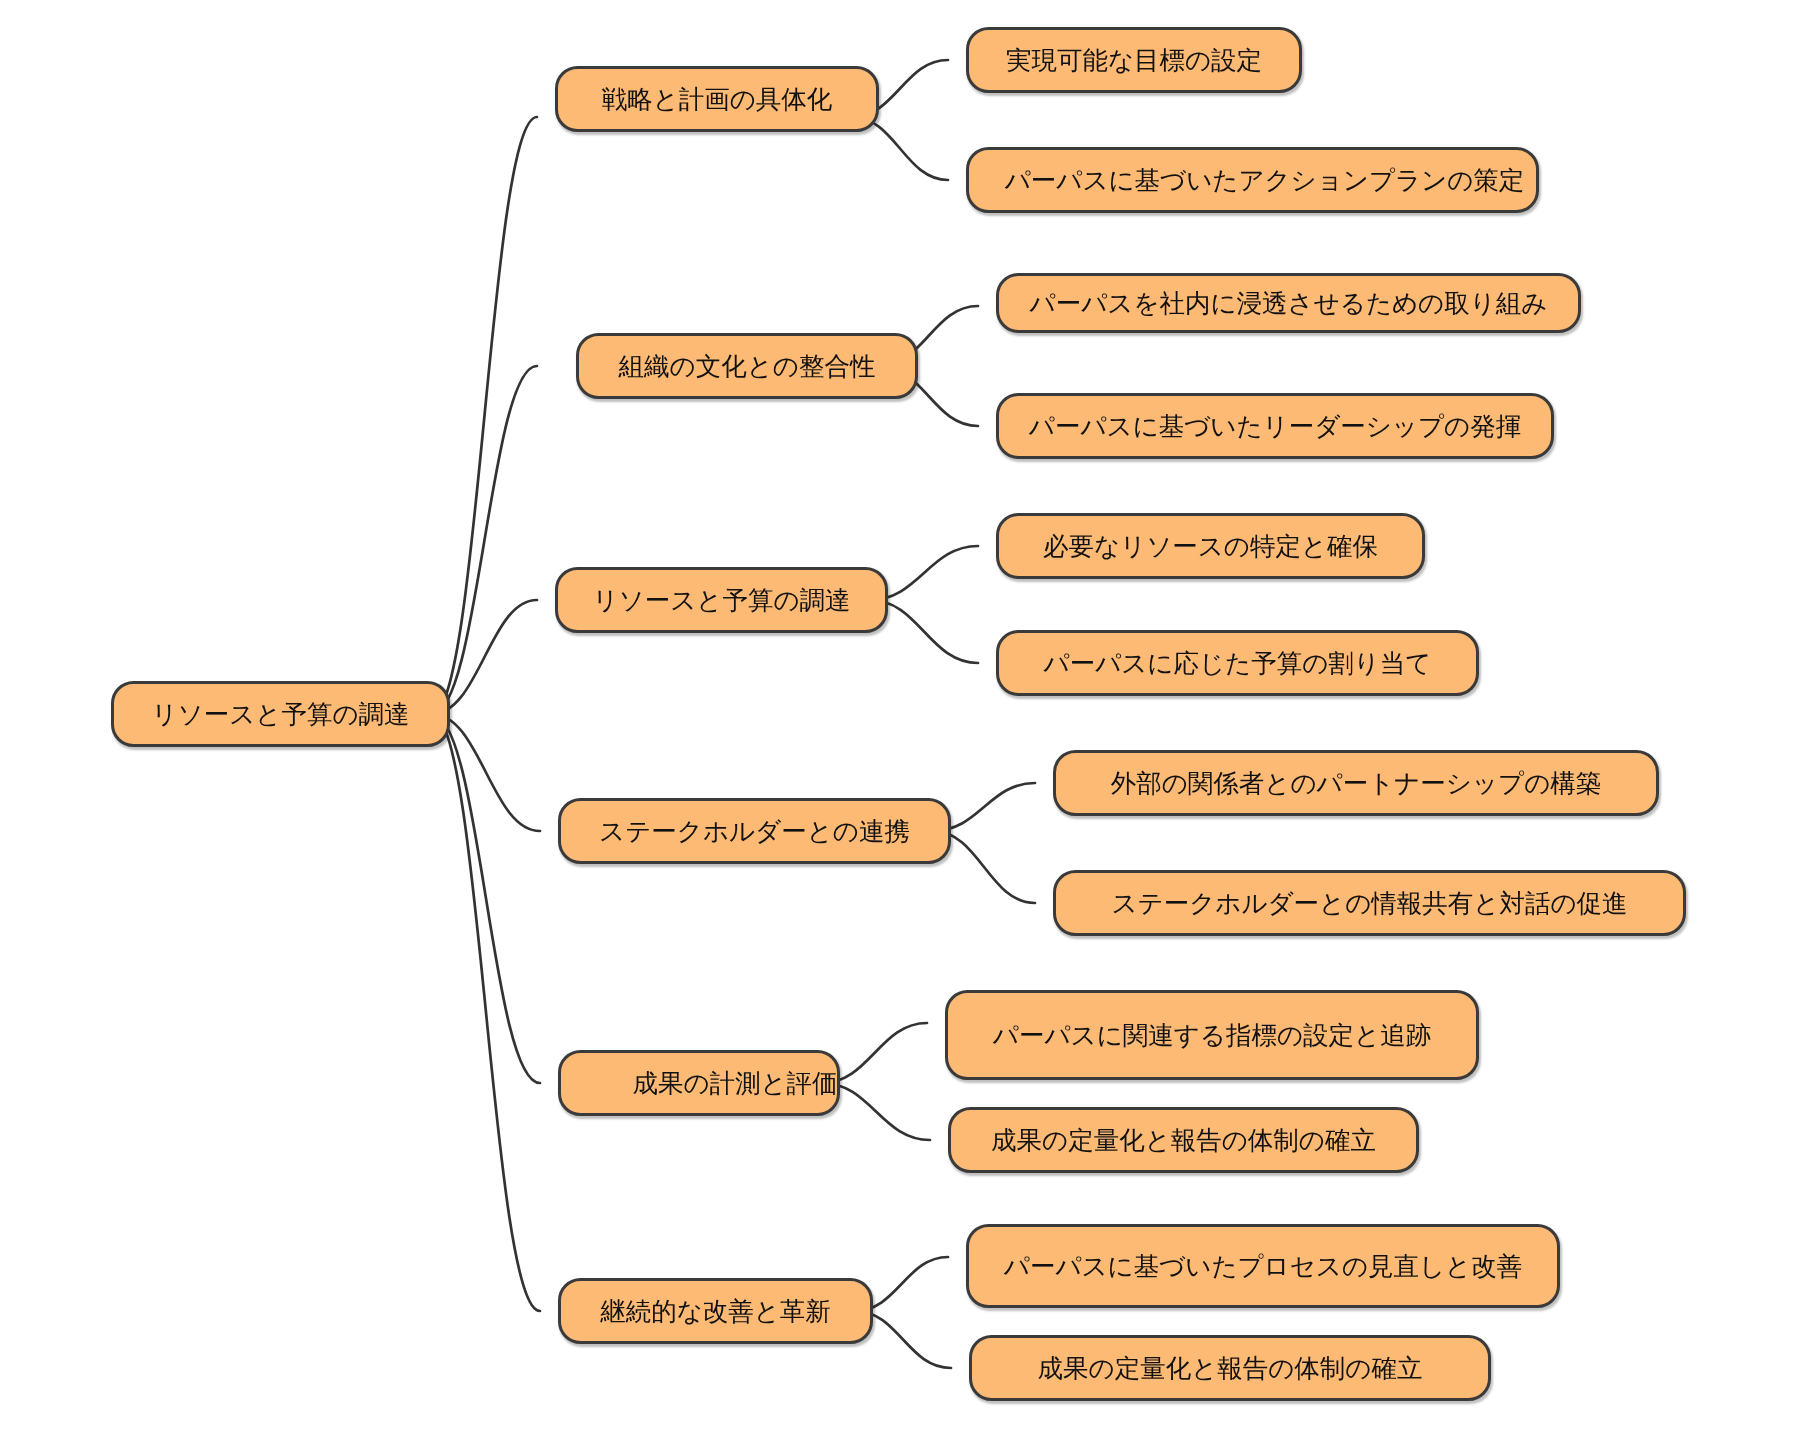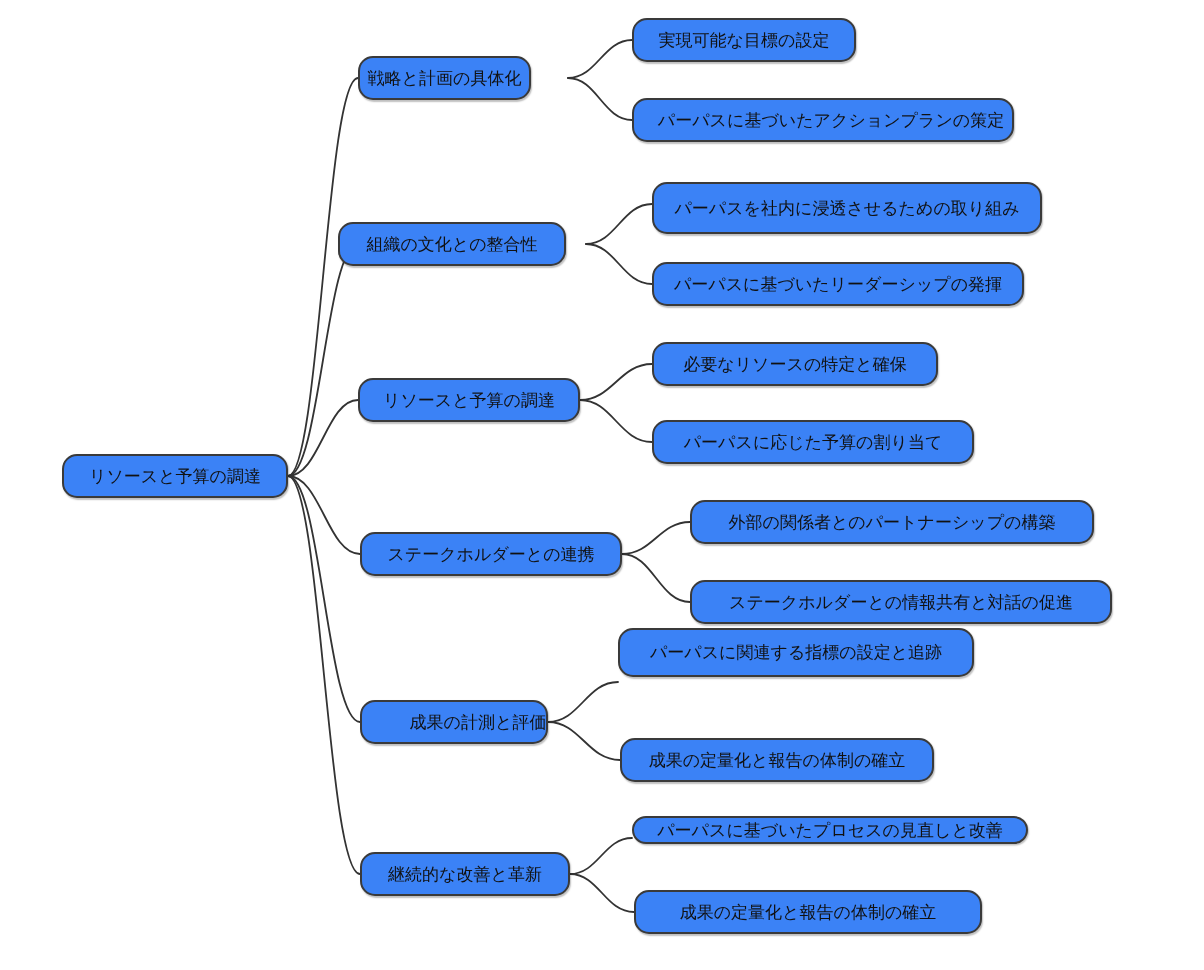--- a/index.html
+++ b/index.html
@@ -27,28 +27,29 @@
     stroke: #333333;
     stroke-width: 1.8;
     stroke-linecap: round;
   }
   .node {
     position: absolute;
     display: flex;
     align-items: center;
     justify-content: center;
     box-sizing: border-box;
-    background: #3b82f6;
+    background: #fdba74;
     border: 2px solid #3a3a3a;
     border-radius: 15px;
     color: #111111;
     font-size: 17px;
     white-space: nowrap;
     box-shadow: 1px 1.5px 1.5px rgba(0,0,0,0.25);
     cursor: default;
+    margin-left: 12px;
   }
   .node.root { font-size: 17px; }
   .node.branch { font-size: 17px; }
   .node.leaf { font-size: 17px; }
 </style>
 </head>
 <body>
 
 <div class="canvas">
   <svg id="edges" xmlns="http://www.w3.org/2000/svg">
@@ -66,32 +67,32 @@
       <path d="M 622 554 C 652.6 554, 659.4 602, 690 602"></path>
       <path d="M 288 476 C 320.4 476, 327.6 722, 360 722"></path>
       <path d="M 548 722 C 579.5 722, 586.5 682, 618 682"></path>
       <path d="M 548 722 C 580.4 722, 587.6 760, 620 760"></path>
       <path d="M 288 476 C 320.4 476, 327.6 874, 360 874"></path>
       <path d="M 570 874 C 597.9 874, 604.1 838, 632 838"></path>
       <path d="M 570 874 C 598.8 874, 605.2 912, 634 912"></path>
     </svg>
   <div id="nodes">
       <div class="node root" style="left: 62px; top: 454px; width: 226px; height: 44px;">リソースと予算の調達</div>
-      <div class="node branch" style="left: 358px; top: 56px; width: 173px; height: 44px;">戦略と計画の具体化</div>
+      <div class="node branch" style="left: 358px; top: 44px; width: 216px; height: 44px;">戦略と計画の具体化</div>
       <div class="node leaf" style="left: 632px; top: 18px; width: 224px; height: 44px;">実現可能な目標の設定</div>
       <div class="node leaf" style="left: 632px; top: 98px; width: 382px; height: 44px; padding-left: 16px;">パーパスに基づいたアクションプランの策定</div>
-      <div class="node branch" style="left: 338px; top: 222px; width: 228px; height: 44px;">組織の文化との整合性</div>
-      <div class="node leaf" style="left: 652px; top: 182px; width: 390px; height: 52px;">パーパスを社内に浸透させるための取り組み</div>
+      <div class="node branch" style="left: 372px; top: 222px; width: 228px; height: 44px;">組織の文化との整合性</div>
+      <div class="node leaf" style="left: 652px; top: 182px; width: 390px; height: 40px;">パーパスを社内に浸透させるための取り組み</div>
       <div class="node leaf" style="left: 652px; top: 262px; width: 372px; height: 44px;">パーパスに基づいたリーダーシップの発揮</div>
       <div class="node branch" style="left: 358px; top: 378px; width: 222px; height: 44px;">リソースと予算の調達</div>
       <div class="node leaf" style="left: 652px; top: 342px; width: 286px; height: 44px;">必要なリソースの特定と確保</div>
       <div class="node leaf" style="left: 652px; top: 420px; width: 322px; height: 44px;">パーパスに応じた予算の割り当て</div>
       <div class="node branch" style="left: 360px; top: 532px; width: 262px; height: 44px;">ステークホルダーとの連携</div>
       <div class="node leaf" style="left: 690px; top: 500px; width: 404px; height: 44px;">外部の関係者とのパートナーシップの構築</div>
       <div class="node leaf" style="left: 690px; top: 580px; width: 422px; height: 44px;">ステークホルダーとの情報共有と対話の促進</div>
       <div class="node branch" style="left: 360px; top: 700px; width: 188px; height: 44px; padding-left: 48px;">成果の計測と評価</div>
-      <div class="node leaf" style="left: 618px; top: 628px; width: 356px; height: 49px;">パーパスに関連する指標の設定と追跡</div>
+      <div class="node leaf" style="left: 618px; top: 660px; width: 356px; height: 60px;">パーパスに関連する指標の設定と追跡</div>
       <div class="node leaf" style="left: 620px; top: 738px; width: 314px; height: 44px;">成果の定量化と報告の体制の確立</div>
       <div class="node branch" style="left: 360px; top: 852px; width: 210px; height: 44px;">継続的な改善と革新</div>
-      <div class="node leaf" style="left: 632px; top: 816px; width: 396px; height: 28px;">パーパスに基づいたプロセスの見直しと改善</div>
+      <div class="node leaf" style="left: 632px; top: 816px; width: 396px; height: 56px;">パーパスに基づいたプロセスの見直しと改善</div>
       <div class="node leaf" style="left: 634px; top: 890px; width: 348px; height: 44px;">成果の定量化と報告の体制の確立</div>
     </div>
 </div>
 
 </body></html>

